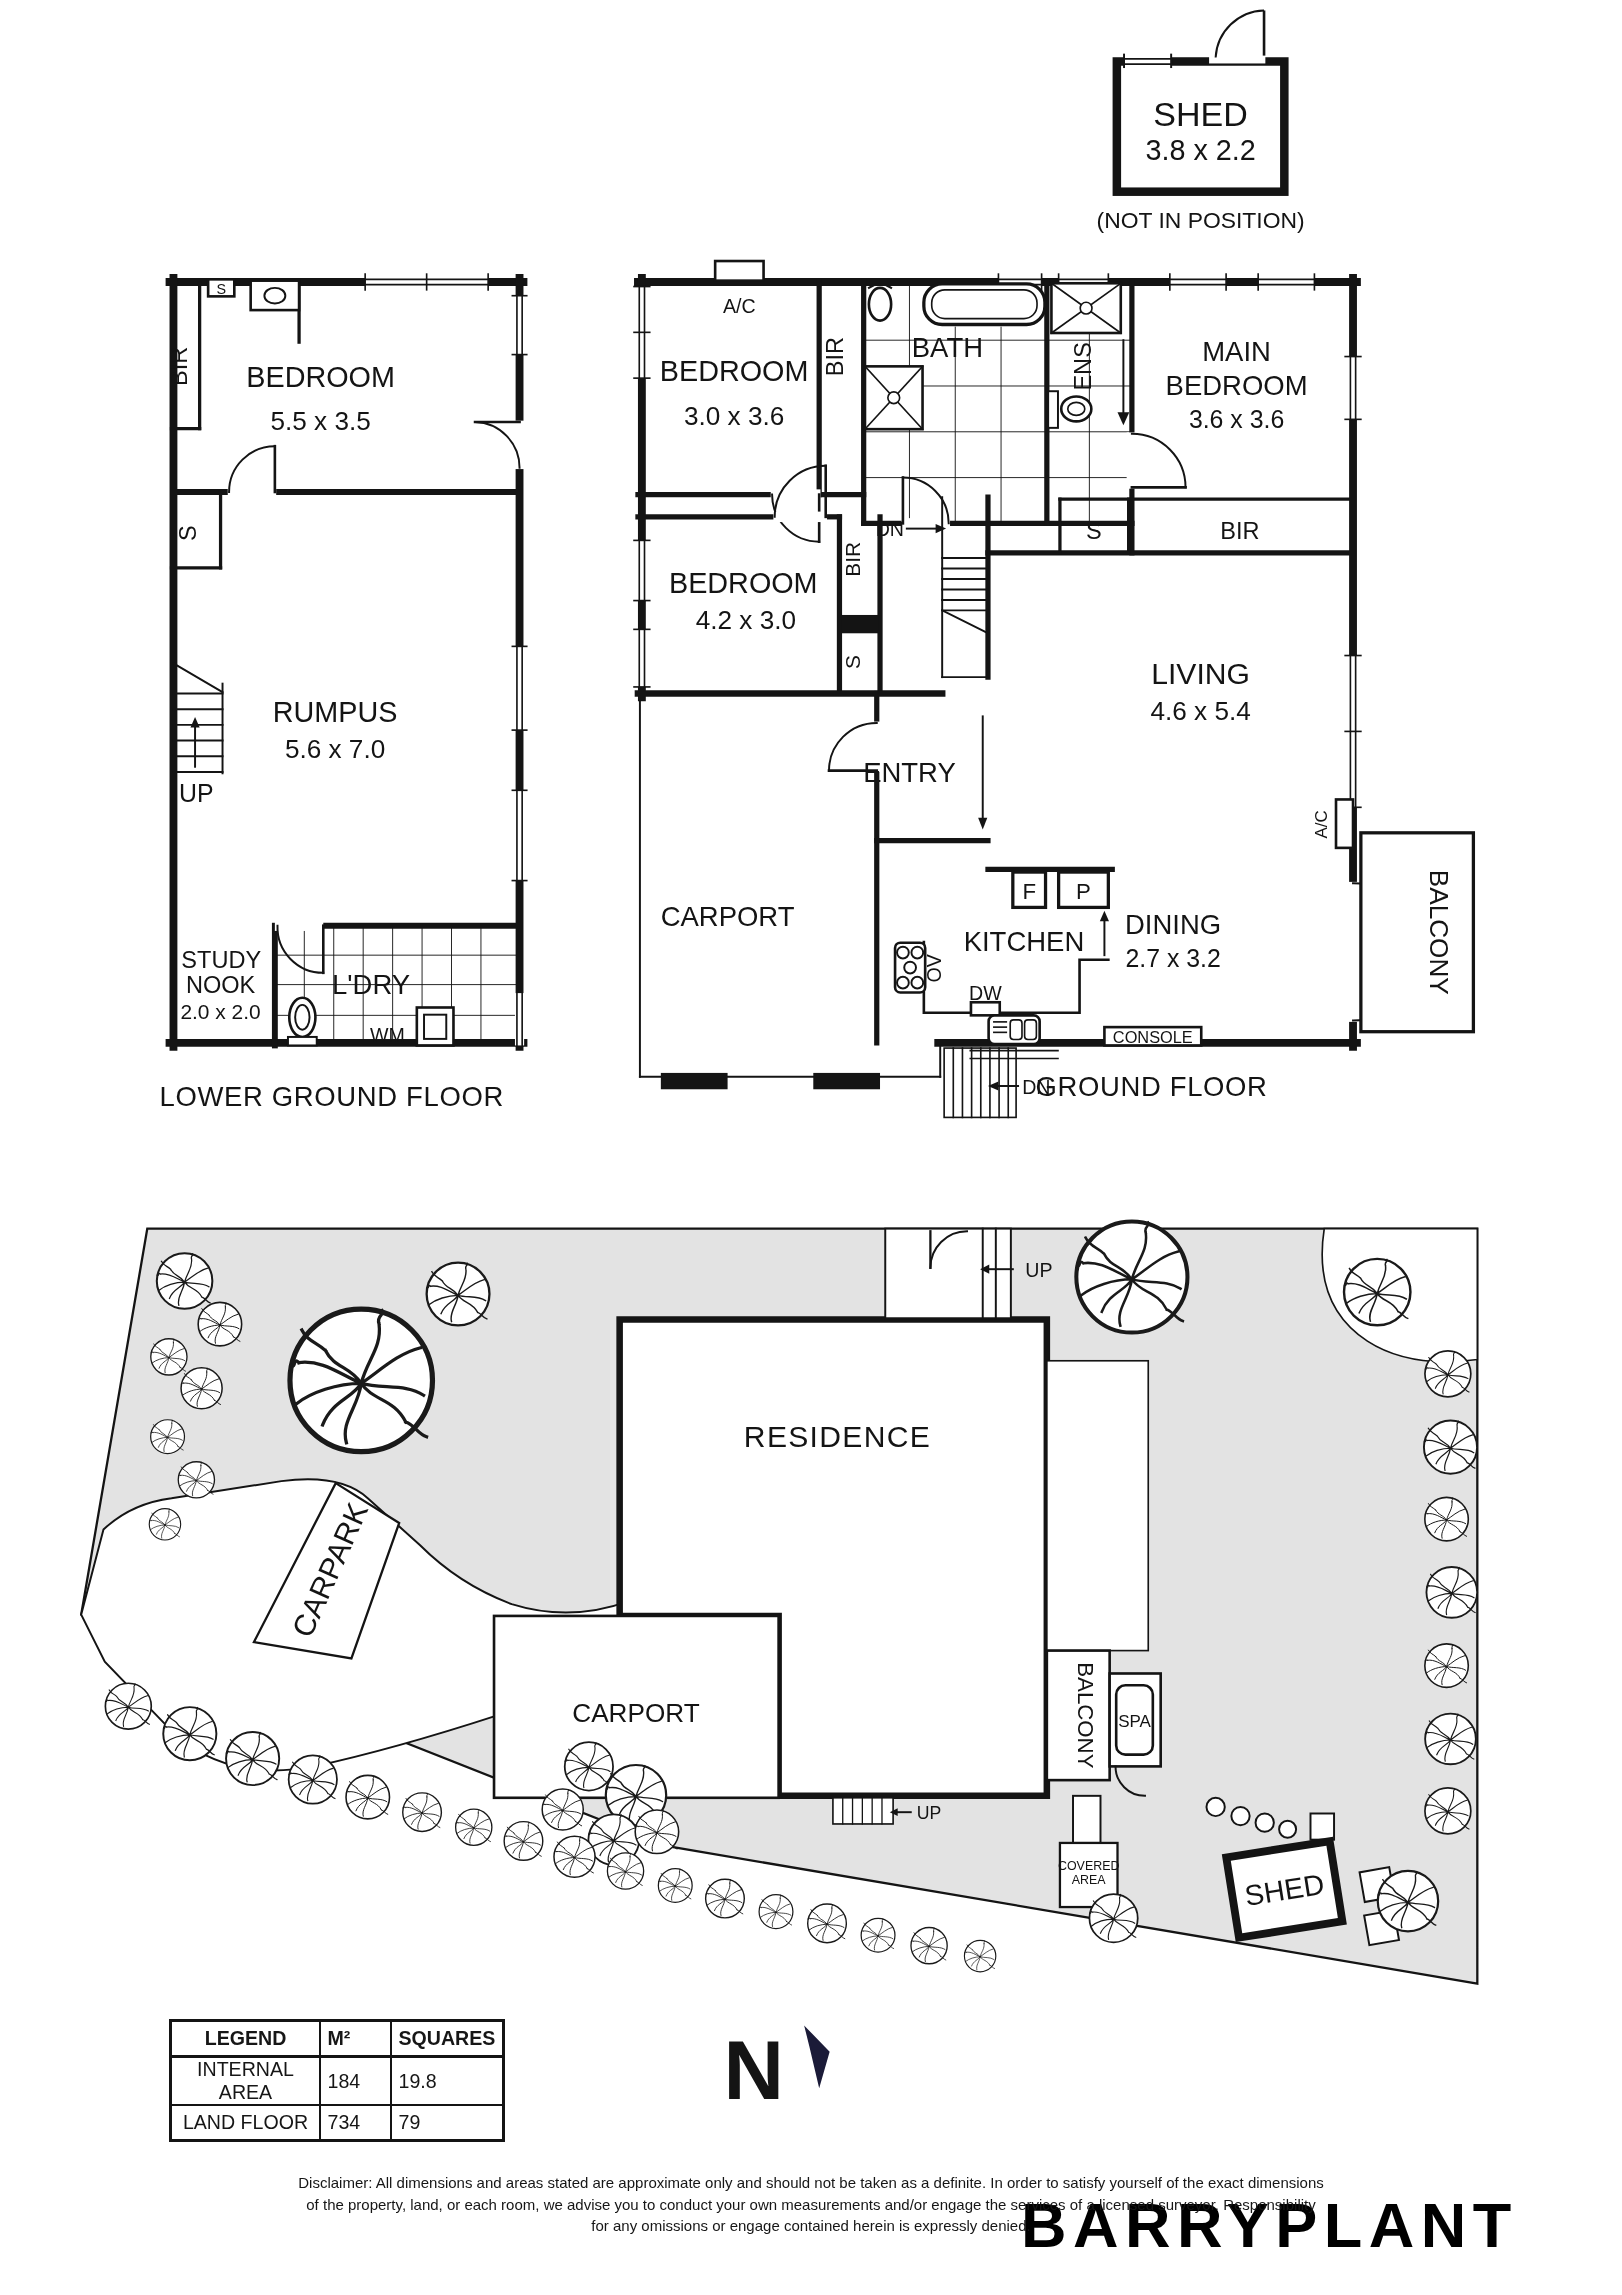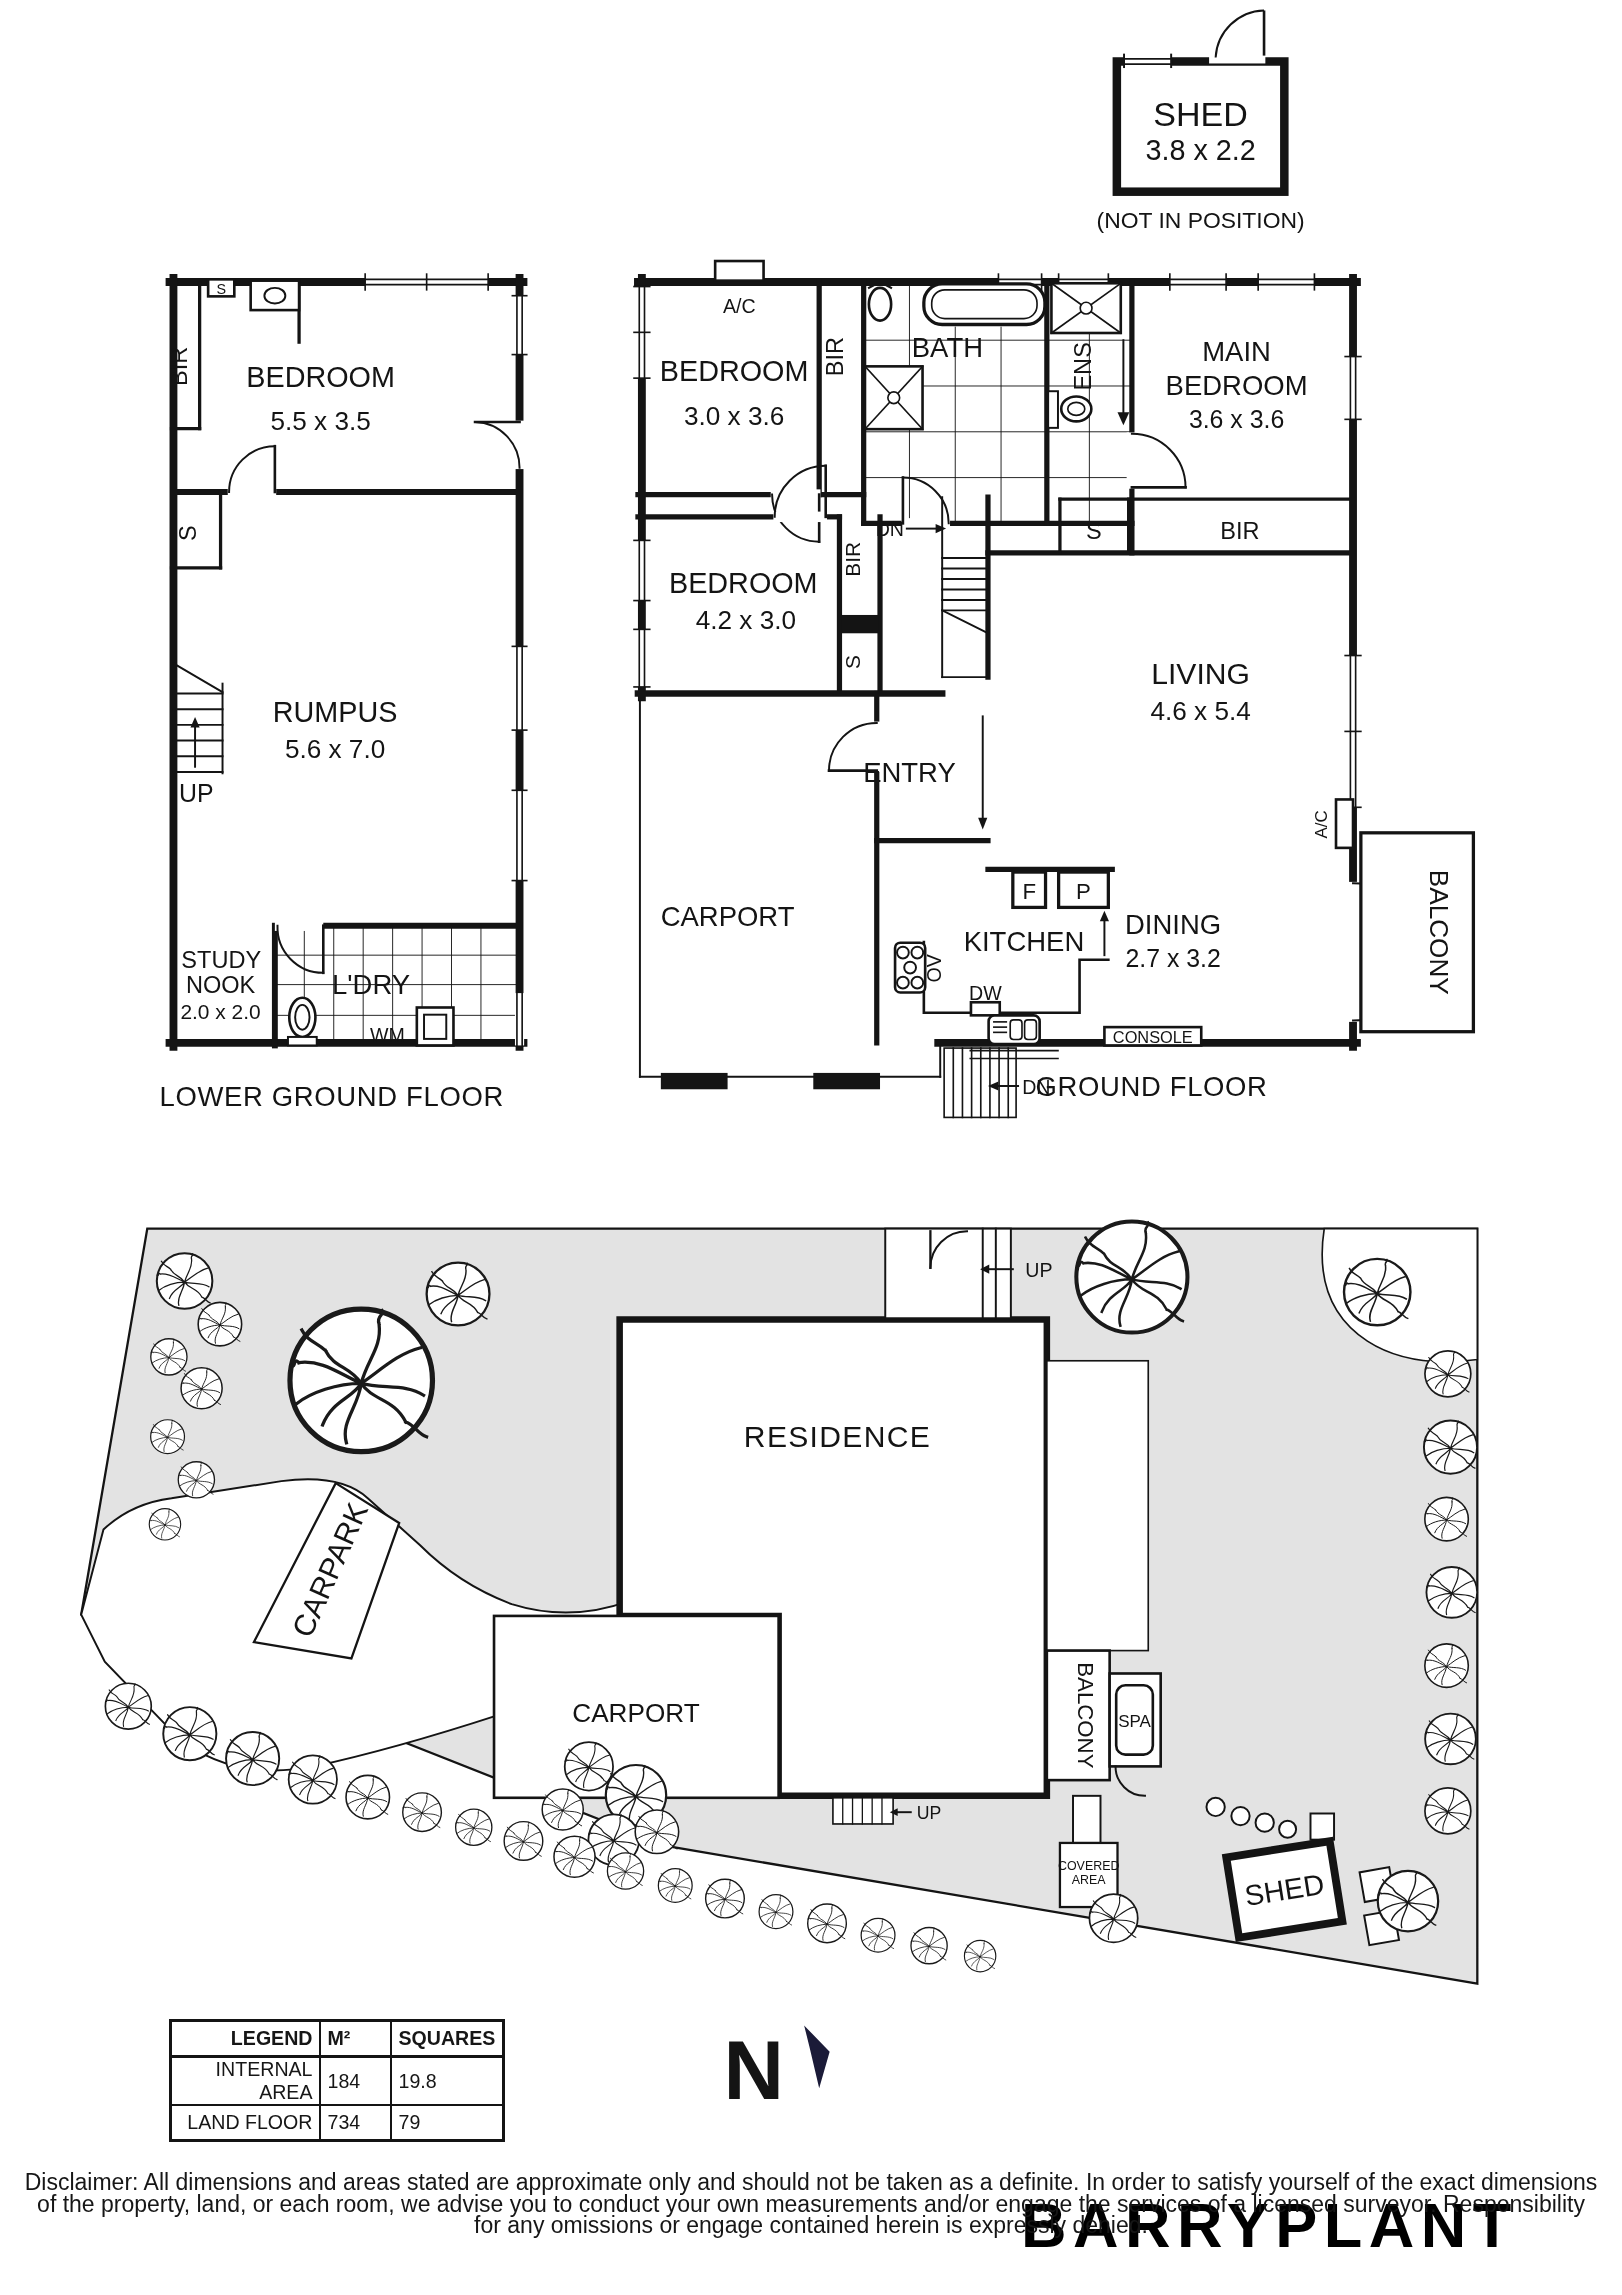--- a/index.html
+++ b/index.html
@@ -4,30 +4,30 @@
 <style>
   html,body{margin:0;padding:0;background:#fff;}
   #page{position:relative;width:1622px;height:2295px;background:#fff;overflow:hidden;
         font-family:"Liberation Sans",sans-serif;color:#161616;}
   svg{position:absolute;left:0;top:0;}
   svg text{fill:#141414;font-family:"Liberation Sans",sans-serif;}
   .cap{font-size:42px;letter-spacing:1px;}
   
   #legend{position:absolute;left:169px;top:2019px;border-collapse:collapse;}
   #legend td{border:2px solid #141414;font-size:19.6px;height:33px;padding:0 6.5px;text-align:left;}
-  #legend tr td:first-child{text-align:right;width:134px;}
+  #legend tr td:first-child{text-align:center;width:134px;}
   #legend td.c2{width:56px;}
   #legend td.c3{width:75px;margin-top:13px;}
   #legend tr.hdr td{font-weight:bold;border-bottom-width:3.3px;}
   #legend{border:3.3px solid #141414;}
   
   #watermark{position:absolute;left:1021px;top:2189px;width:589px;font-size:63px;font-weight:bold;
              color:#000000;letter-spacing:6.5px;z-index:1;}
   #disclaimer{position:absolute;left:0;top:2172px;width:1622px;text-align:center;
-              font-size:23px;line-height:21.6px;color:#161616;z-index:2;}
+              font-size:15px;line-height:21.6px;color:#161616;z-index:2;}
 </style>
 </head>
 <body>
 
 <div id="page">
 
 <svg width="1622" height="2295" viewBox="0 0 2479 3508">
 <defs>
 <symbol id="tree" viewBox="-52 -52 104 104">
   <circle r="48" fill="#fff" stroke="#1a1a1a" stroke-width="3.5"></circle>

